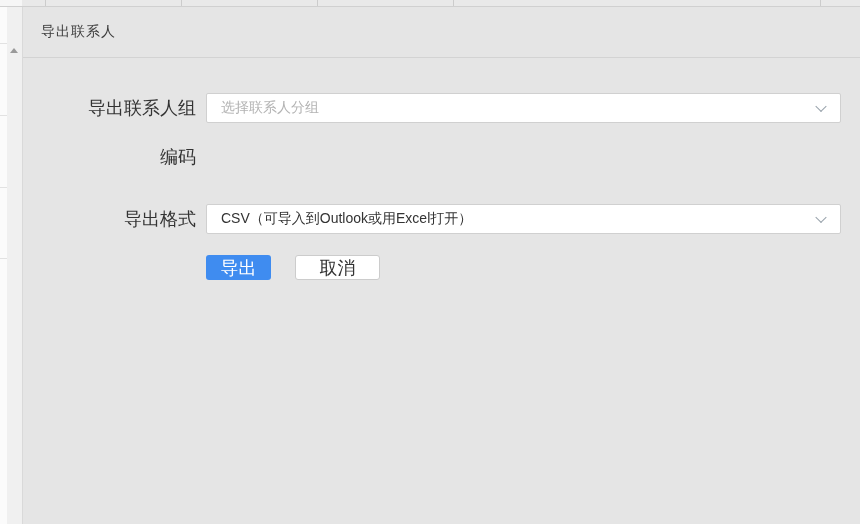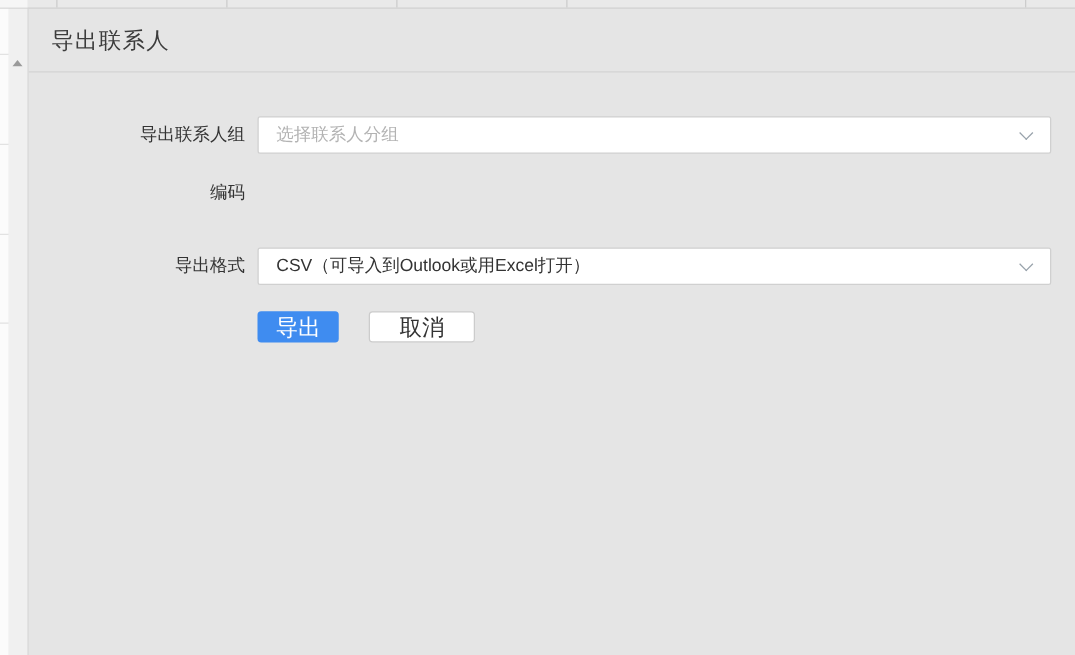--- a/index.html
+++ b/index.html
@@ -54,37 +54,37 @@
   }
 
   
   .header{
     position:absolute;left:23px;top:7px;right:0;height:51px;
     border-bottom:1px solid #d3d3d3;
     display:flex;align-items:center;
     padding-left:18px;
   }
   .header .title{
-    font-size:18px;color:#3c3c3c;letter-spacing:1px;
+    font-size:14px;color:#3c3c3c;letter-spacing:1px;
   }
 
   
   .content{
     position:absolute;left:23px;top:58px;right:0;bottom:0;
   }
   .form-row{
     display:flex;align-items:center;
     margin-top:22px;
   }
   .form-row.first{margin-top:35px;}
   .form-row.second{margin-top:22px;}
   .form-row.third{margin-top:35px;}
   .form-label{
     width:173px;text-align:right;
-    font-size:14px;color:#333;
+    font-size:18px;color:#333;
     padding-right:0;
     flex:0 0 173px;
   }
   .select-box{
     position:relative;
     margin-left:10px;
     width:635px;height:30px;
     background:#ffffff;
     border:1px solid #d0d0d0;
     border-radius:2px;

